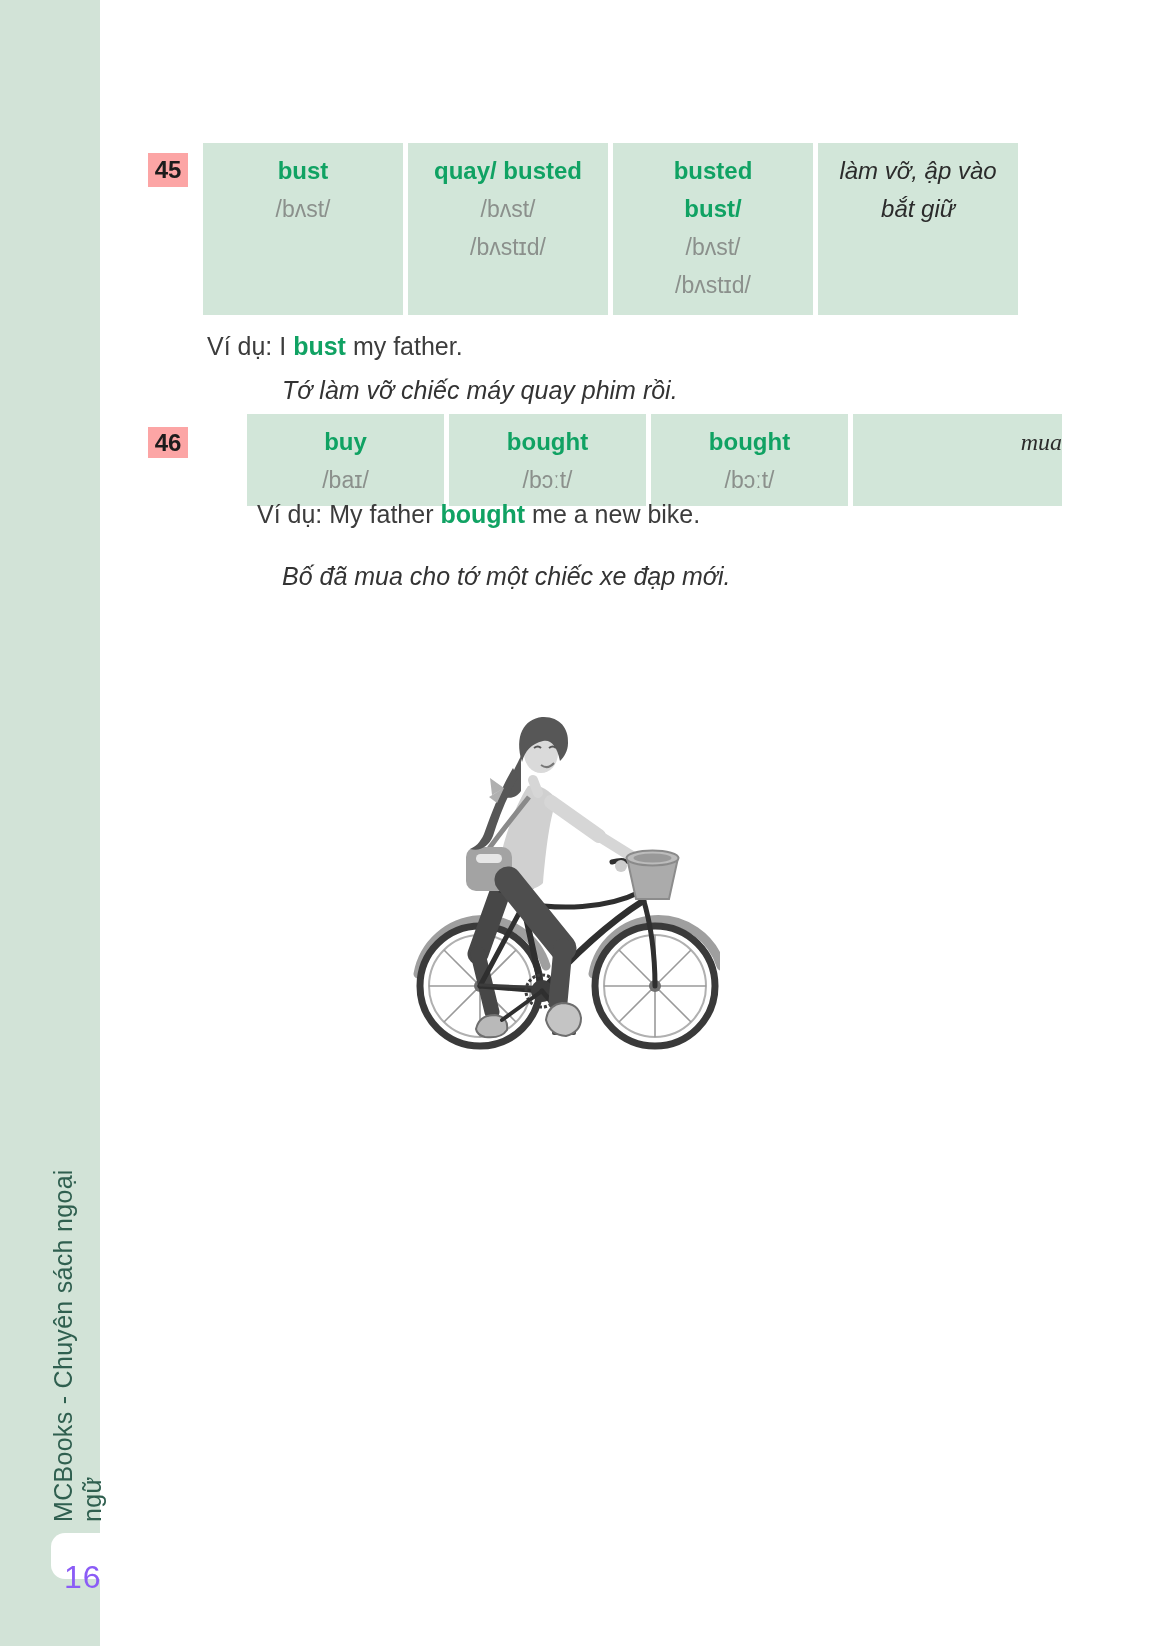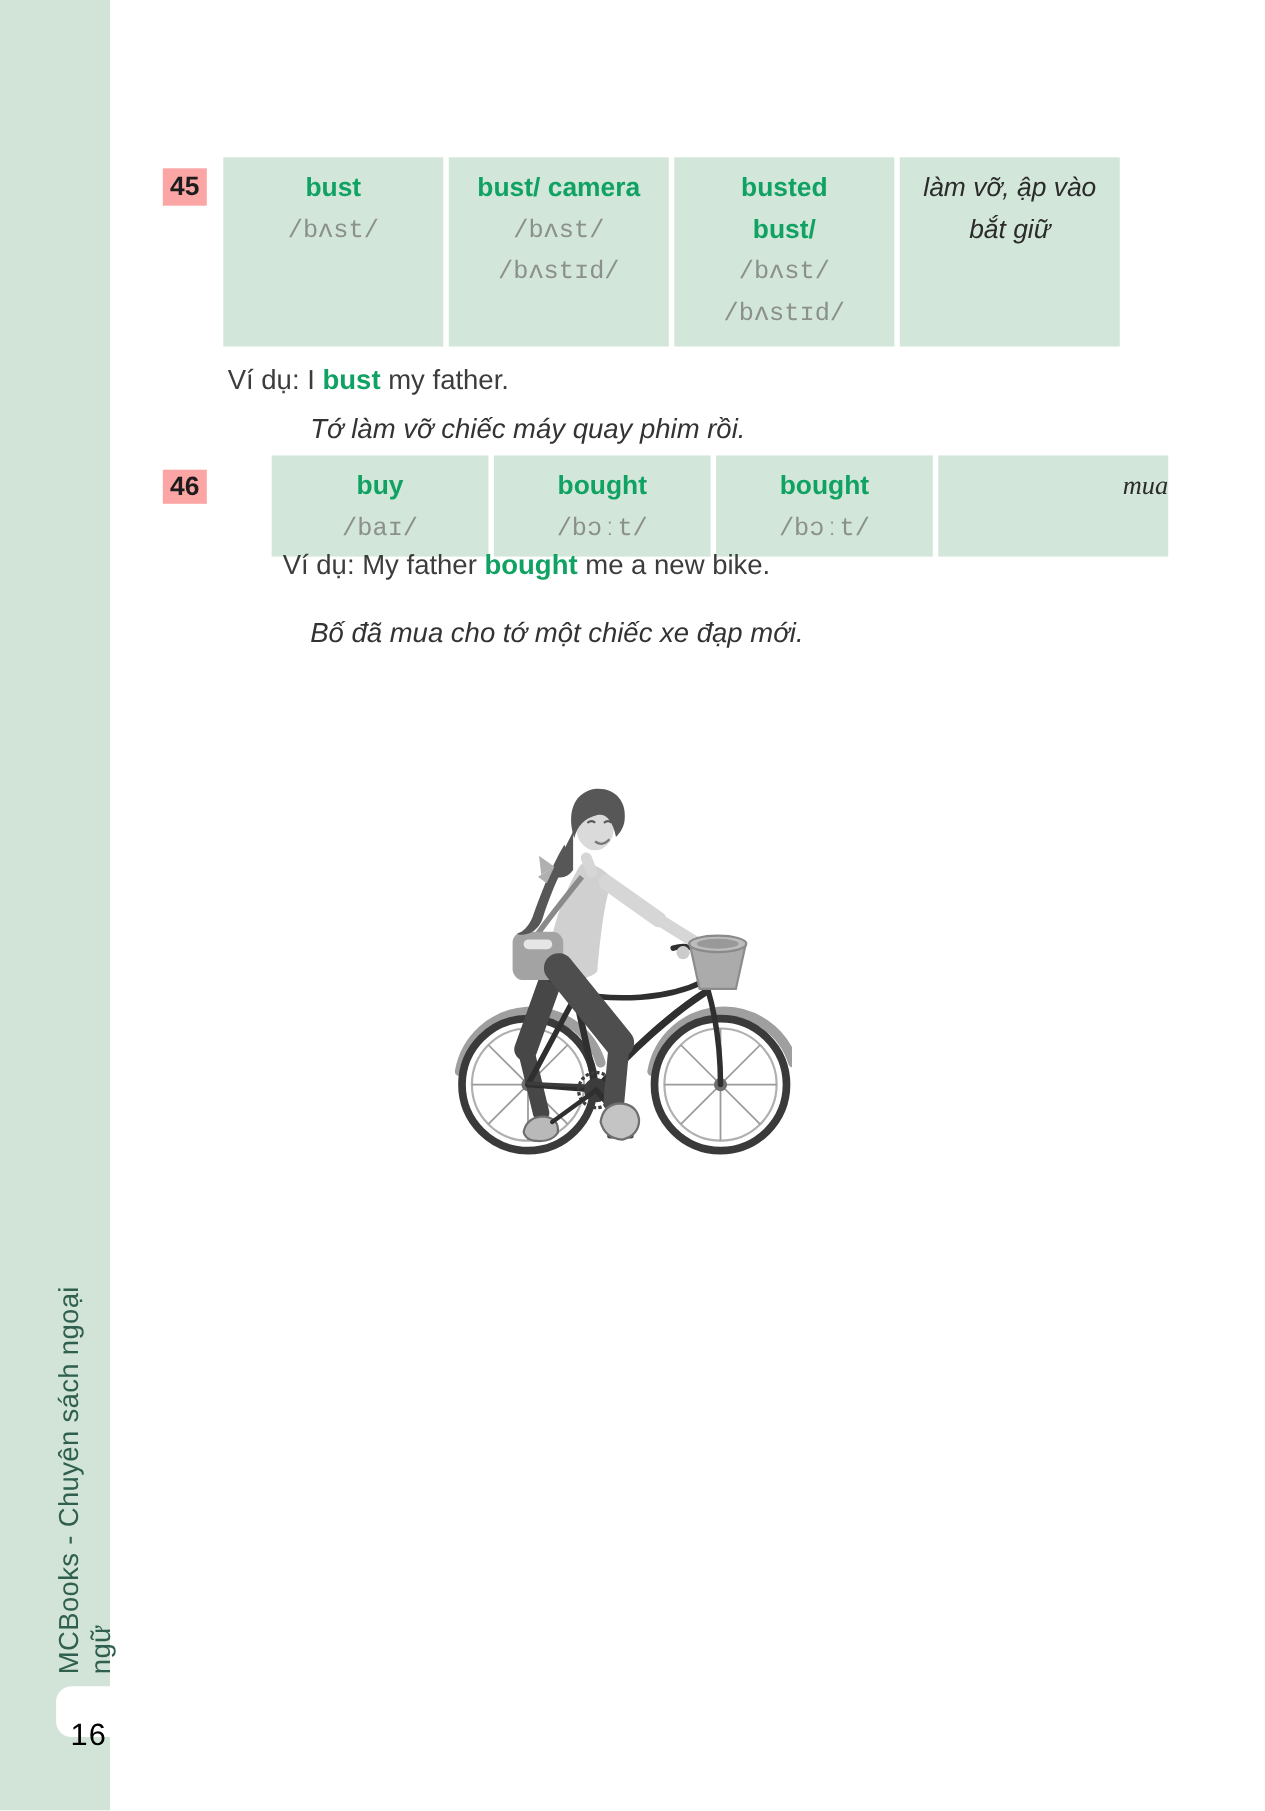--- a/index.html
+++ b/index.html
@@ -23,42 +23,42 @@
     color:#2f5f4f;
     display:flex;align-items:center;
   }
   .page-pill{
     position:absolute;left:51px;top:1533px;
     width:74px;height:46px;
     background:#ffffff;border-radius:14px;
     display:flex;align-items:center;
     padding-left:13px;box-sizing:border-box;
   }
-  .page-num{font-size:28px;color:#000000;letter-spacing:1px;margin-top:42px;}
+  .page-num{font-size:32px;color:#8b5cf6;letter-spacing:1px;margin-top:42px;}
 
   
   .vrow{
     position:absolute;left:203px;width:815px;
     display:flex;gap:5px;
   }
   .vrow-45{top:143px;height:172px;}
   .vrow-46{top:414px;height:92px;padding-left:44px;}
   .vcell{
     flex:1 1 0;background:#d2e6d9;
     box-sizing:border-box;
     padding-top:9px;
     text-align:center;
     line-height:38px;
   }
   .vcell.meaning{font-style:italic;color:#2b2b2b;font-size:24px;text-align:center;}
   .vcell.meaning.left{text-align:right;padding-left:12px;font-family:Liberation Serif, serif;}
   .verb{color:#10a263;font-weight:bold;font-size:24px;display:block;}
   .ipa{
     display:block;color:#8b908c;font-size:23px;
-    font-family:Liberation Mono, monospace;
+    font-family:Liberation Sans, sans-serif;
   }
   .badge{
     position:absolute;left:148px;width:40px;height:34px;
     background:#fca5a5;color:#1c1c1c;
     font-weight:bold;font-size:24px;
     display:flex;align-items:center;justify-content:center;
   }
   .badge-45{top:153px;}
   .badge-46{top:427px;height:31px;}
 
@@ -85,21 +85,21 @@
     <span class="page-num">16</span>
   </div>
 
   <div class="badge badge-45">45</div>
   <div class="vrow vrow-45">
     <div class="vcell">
       <span class="verb">bust</span>
       <span class="ipa">/bʌst/</span>
     </div>
     <div class="vcell">
-      <span class="verb">bust/ camera</span>
+      <span class="verb">quay/ busted</span>
       <span class="ipa">/bʌst/</span>
       <span class="ipa">/bʌstɪd/</span>
     </div>
     <div class="vcell">
       <span class="verb">busted</span>
       <span class="verb">bust/</span>
       <span class="ipa">/bʌst/</span>
       <span class="ipa">/bʌstɪd/</span>
     </div>
     <div class="vcell meaning">

